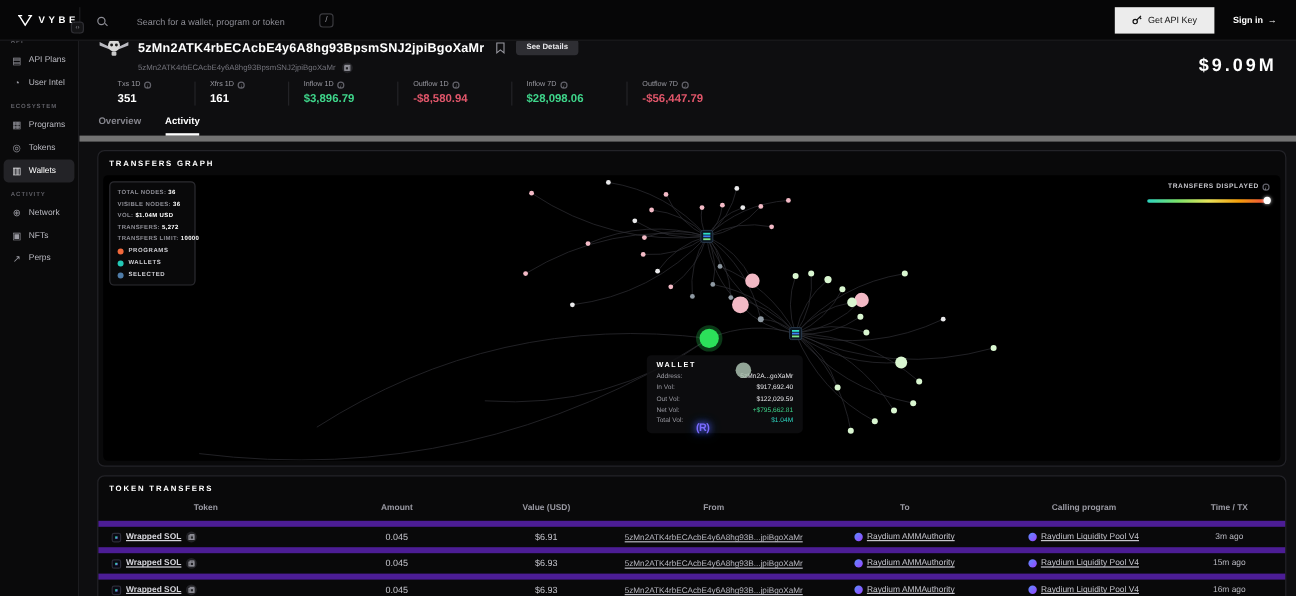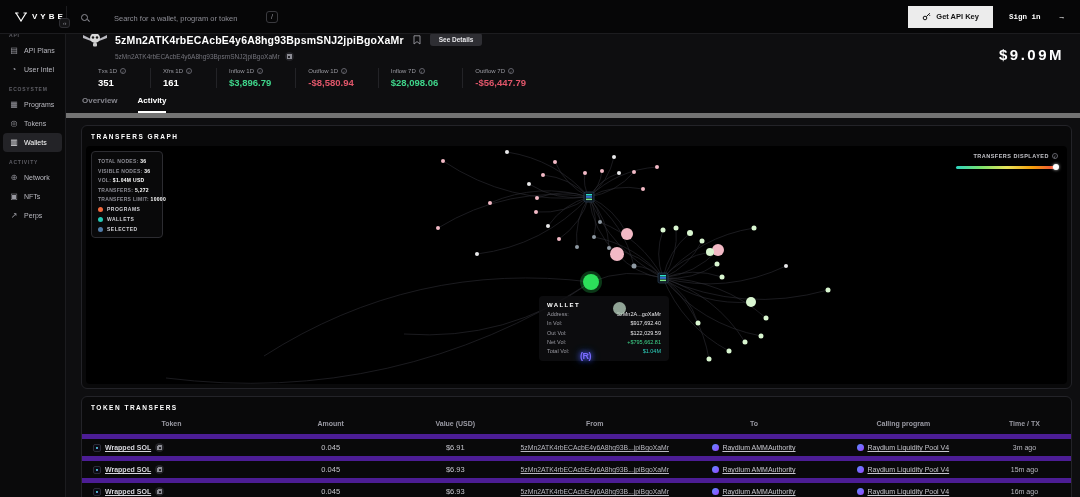--- a/index.html
+++ b/index.html
@@ -18,24 +18,24 @@
   .search { display:flex; align-items:flex-end; gap:24px; padding-left:14px; flex:1; }
   .search-glyph { position:relative; width:9px; height:9px; display:inline-block; }
   .search-glyph::before { content:""; position:absolute; left:0; top:0; width:5px; height:5px;
     border:1px solid #8d8d95; border-radius:50%; }
   .search-glyph::after { content:""; position:absolute; left:6px; top:6px; width:3px; height:1px;
     background:#8d8d95; transform:rotate(45deg); }
   .search-input { background:transparent; border:none; outline:none; color:#9a9aa2;
     font-size:7.5px; width:128px; font-family:"Liberation Sans",sans-serif; }
   .search-input::placeholder { color:#8d8d95; }
   .kbd { border:1px solid #3a3a3f; border-radius:3px; font-size:7px; color:#9a9aa2; padding:1px 4px; line-height:8px; }
-  .get-key-btn { background:#ececec; color:#111; font-size:7.5px; font-weight:bold; height:22px;
+  .get-key-btn { background:#ececec; color:#111; font-size:7.5px; font-weight:normal; height:22px;
     padding:0 14px; display:flex; align-items:center; gap:5px; border:none; cursor:pointer; }
   .signin-btn { background:transparent; border:none; color:#fff; font-size:7.5px; font-weight:bold;
-    padding:0 16px; display:flex; align-items:flex-start; gap:19px; cursor:pointer;font-family:Liberation Mono, monospace; }
+    padding:0 16px; display:flex; align-items:flex-start; gap:4px; cursor:pointer; }
   
   .sidebar { position:absolute; top:22px; left:0; bottom:0; width:66px; background:#0a0a0b;
     border-right:1px solid #1c1c1f; padding-top:3px; z-index:5; }
   .side-section-label { font-size:5px; color:#5f5f66; letter-spacing:.8px; padding:7px 9px 3px; font-weight:bold; }
   .side-item { display:flex; align-items:center; gap:5px; padding:5px 6px; margin:0 3px;
     border-radius:4px; font-size:7px; color:#b9b9c0; cursor:pointer; }
   .side-item.active { background:#232327; color:#fff; }
   .side-icon { font-size:8px; width:10px; text-align:center; color:#9a9aa2; }
   .side-item.active .side-icon { color:#e7e7ea; }
   .collapse-chip { position:absolute; left:59px; top:18px; z-index:20; background:#141416;
@@ -54,21 +54,21 @@
   .copy-glyph { position:relative; width:5px; height:5px; display:inline-block; }
   .copy-glyph::before { content:""; position:absolute; left:0; bottom:0; width:2.5px; height:2.5px; border:0.5px solid #8d8d95; }
   .copy-glyph::after { content:""; position:absolute; right:0; top:0; width:2.5px; height:2.5px; border:0.5px solid #8d8d95; }
   .networth { position:absolute; right:16px; top:6px; text-align:right; }
   .nw-label { font-size:6px; color:#9a9aa2; }
   .nw-value { font-size:15px; font-weight:bold; letter-spacing:2.5px; color:#fff; margin-top:12px; }
   .info { display:inline-flex; align-items:center; justify-content:center; width:6px; height:6px;
     border:0.6px solid #62626a; border-radius:50%; font-size:4px; color:#8d8d95; cursor:pointer; flex:none; }
   .info::after { content:"i"; font-style:italic; }
   
-  .stats-row { display:flex; margin-top:7px; padding-left:16px; }
+  .stats-row { display:flex; margin-top:7px; padding-left:16px;gap:12px; }
   .stat { padding:0 24px 0 12px; }
   .stat + .stat { border-left:1px solid #232327; }
   .stat:first-child { padding-left:0; }
   .stat-label { font-size:6px; color:#9a9aa2; display:flex; gap:3px; align-items:center; }
   .stat-value { font-size:9.5px; font-weight:bold; margin-top:3px; color:#fff; }
   .tone-green { color:#3fd68b !important; }
   .tone-red { color:#e0566a !important; }
   .tone-teal { color:#2dd4bf !important; }
   
   .tabs { display:flex; gap:20px; padding:8px 16px 0; border-bottom:5px solid #737373; }

